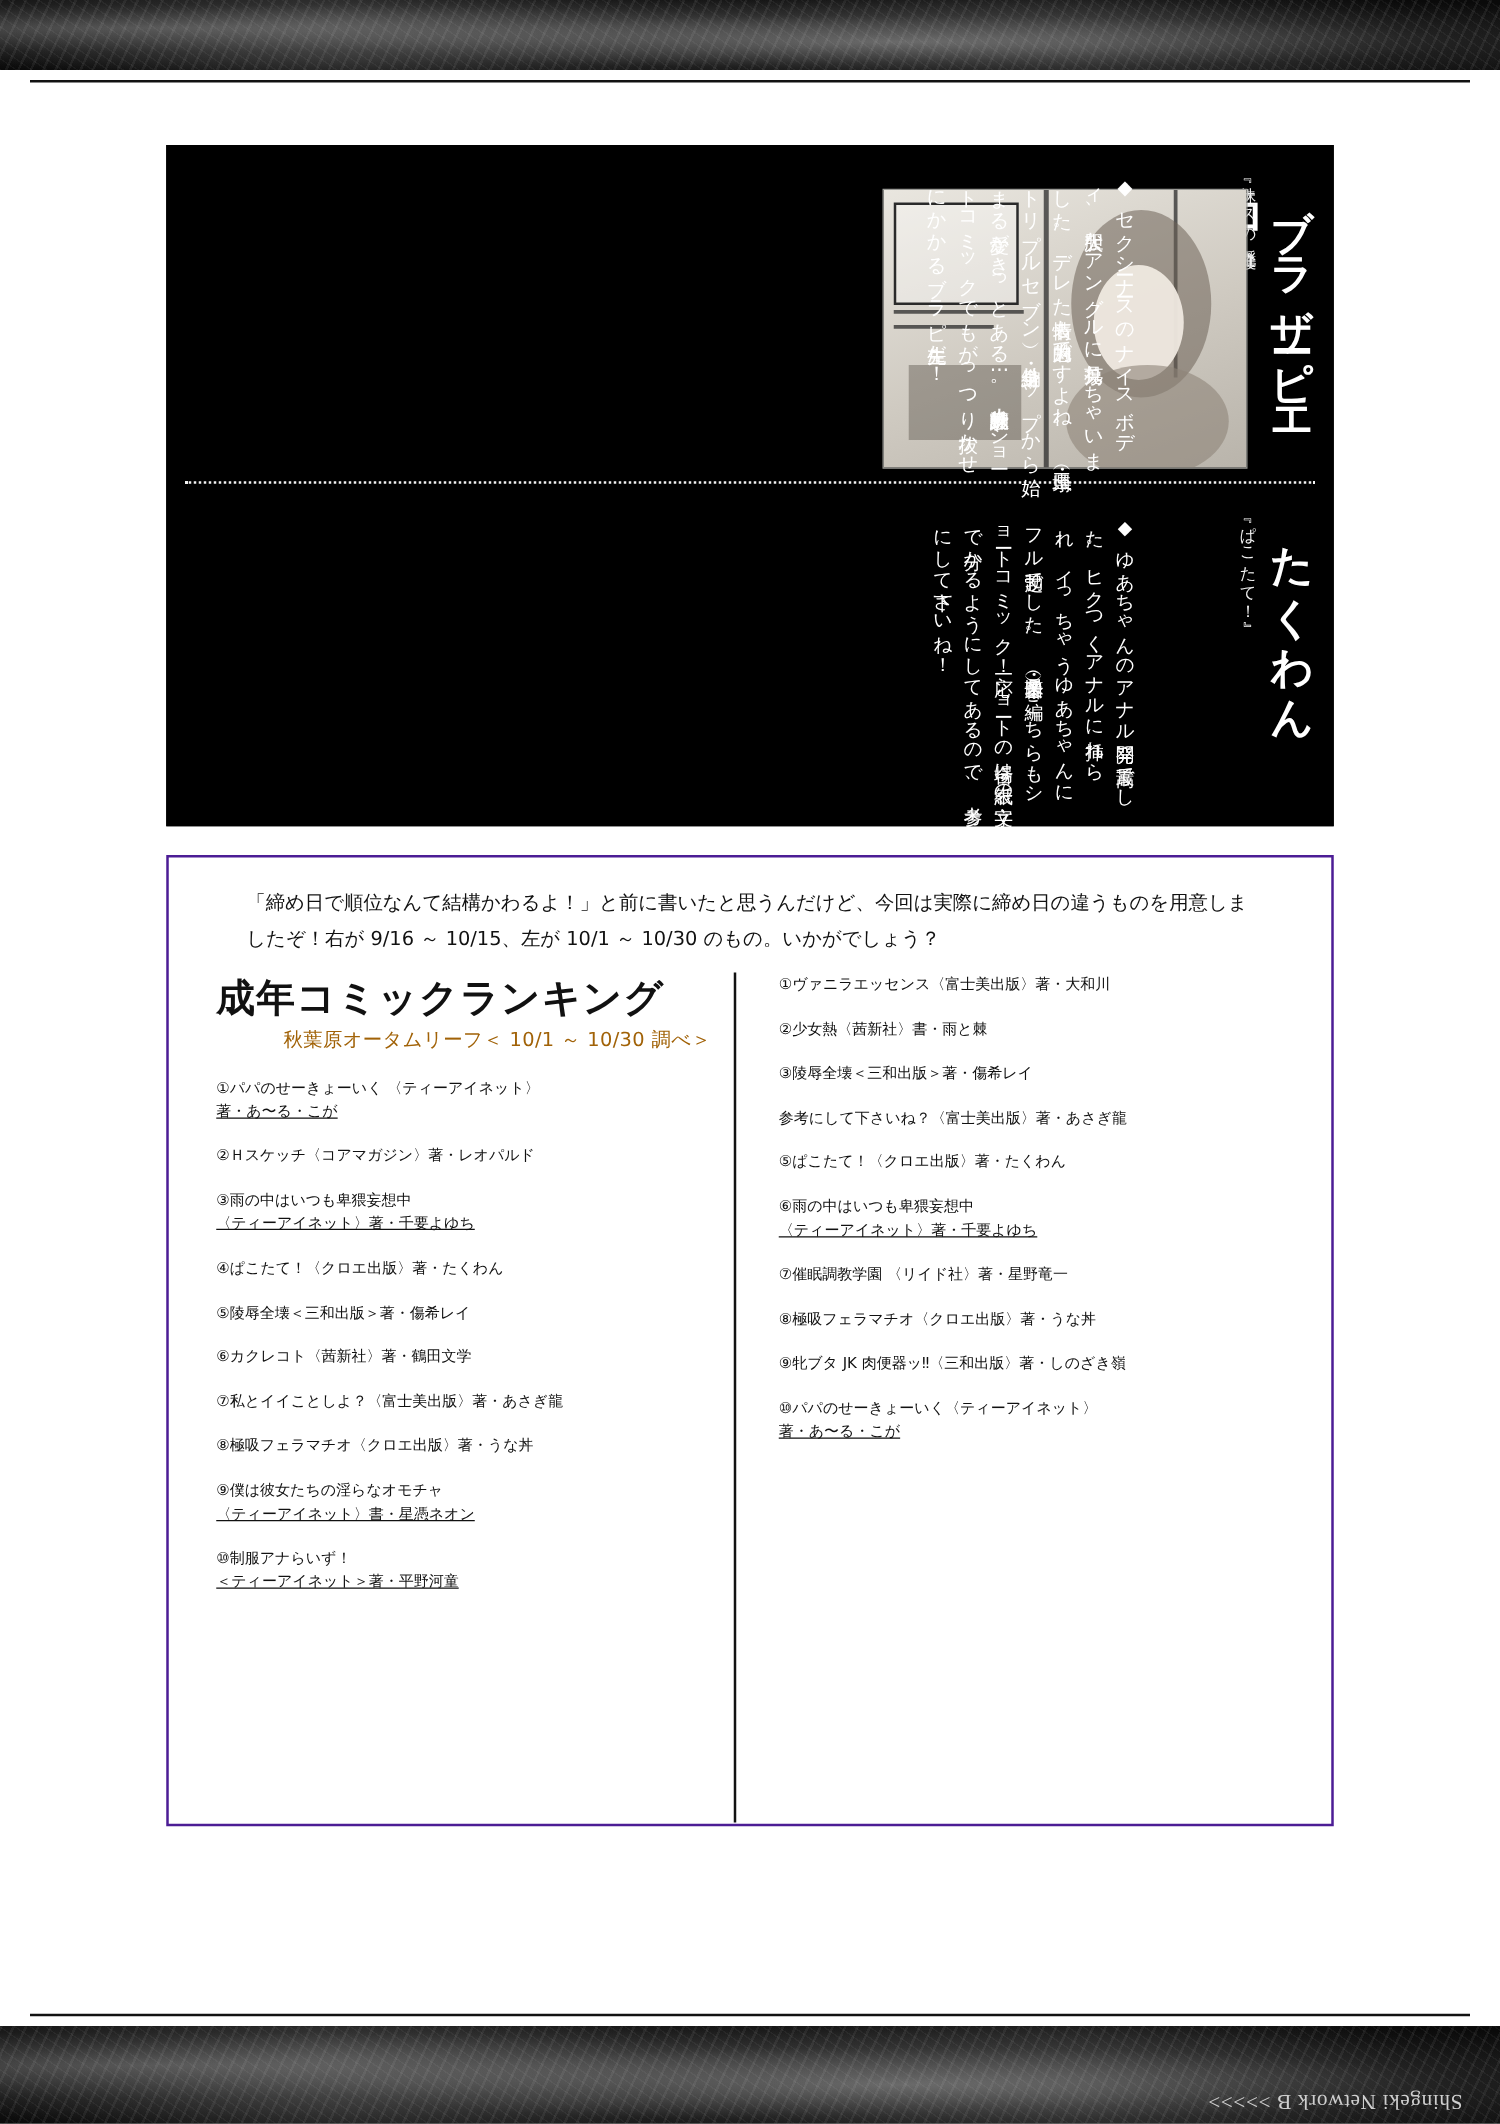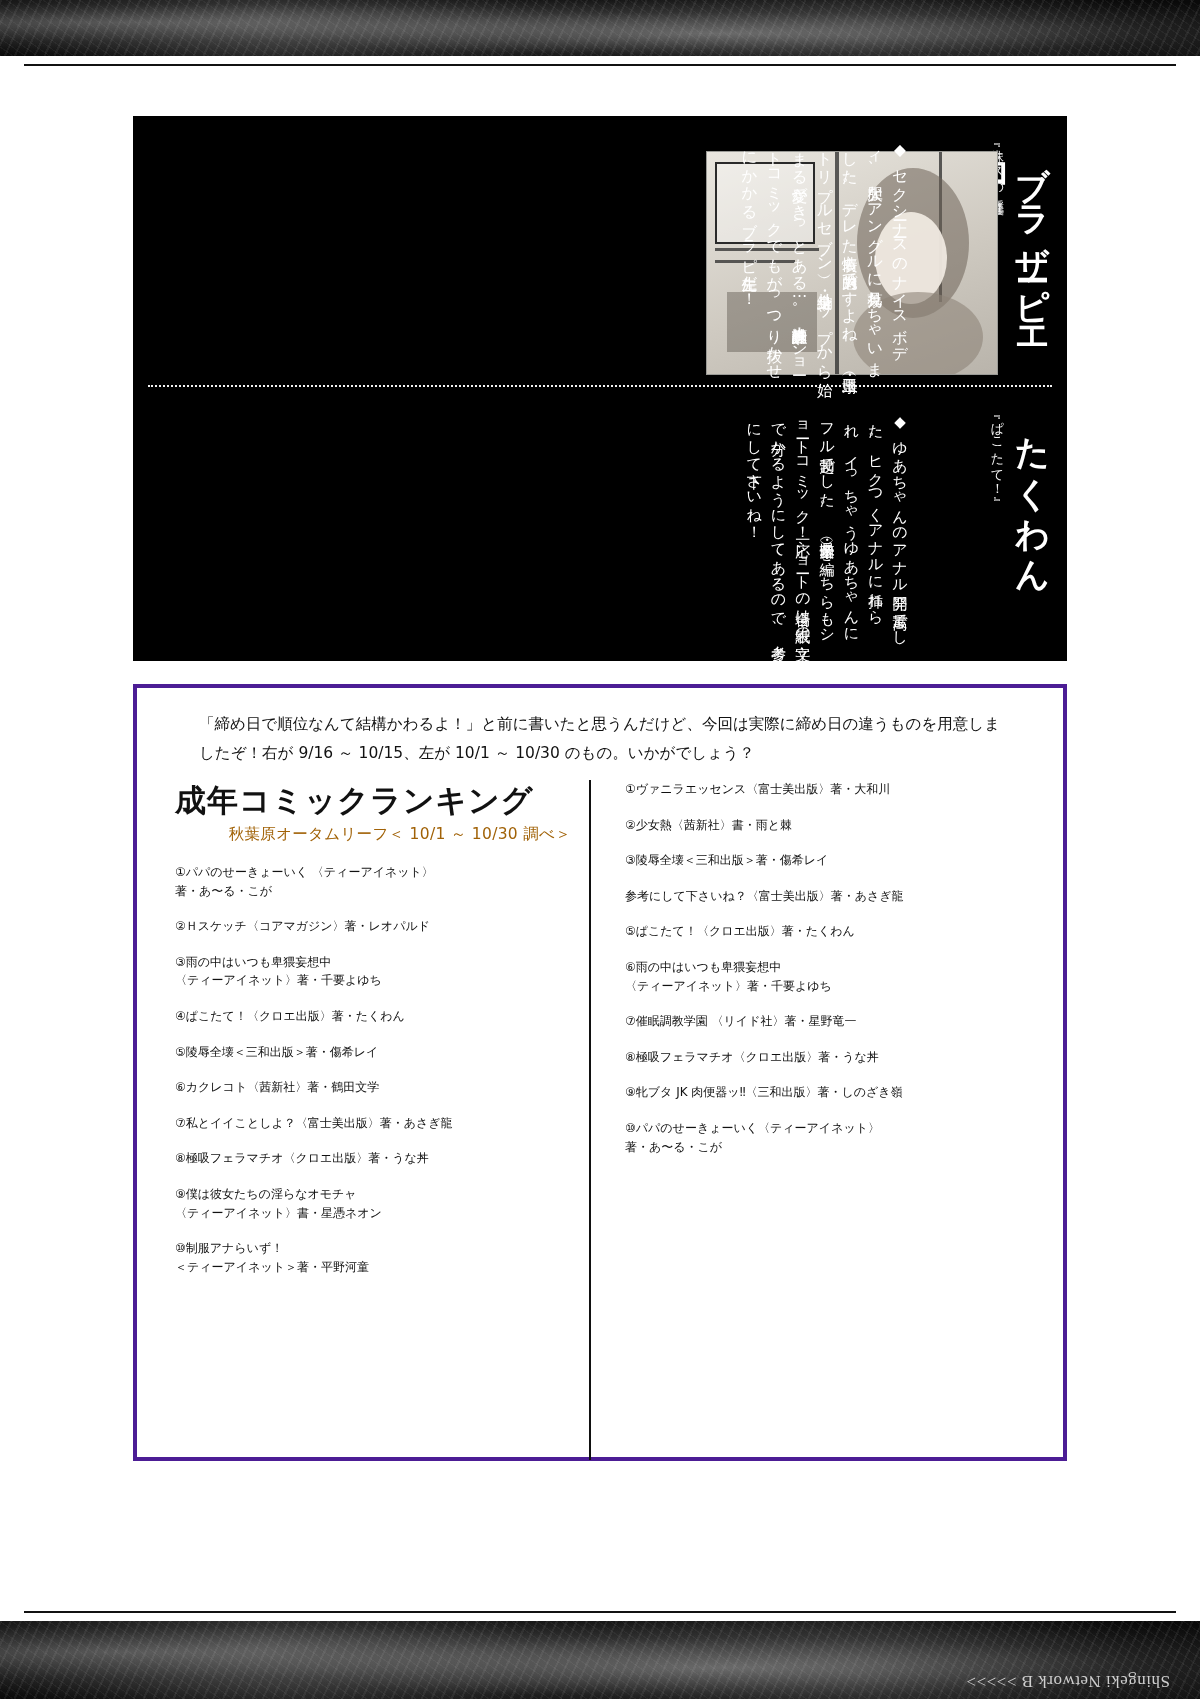--- a/index.html
+++ b/index.html
@@ -163,21 +163,21 @@
     box-sizing: border-box;
   }
 
   
   .rank-box {
     position: absolute;
     left: 133px;
     top: 684px;
     width: 934px;
     height: 777px;
-    border: 4px solid #4c1d95;
+    border: 2px solid #4c1d95;
     box-sizing: border-box;
     background: #fff;
   }
   .rank-intro {
     position: absolute;
     left: 62px;
     top: 22px;
     width: 816px;
     font-size: 15.5px;
     line-height: 1.85;
@@ -224,21 +224,21 @@
     list-style: none;
     margin: 0;
     padding: 0;
   }
   .rank-item {
     font-size: 12px;
     line-height: 1.55;
     color: #111;
     margin-bottom: 17px;
   }
-  .rank-item .l2 { display: block; }
+  .rank-item .l2 { display: block; text-decoration: underline; }
 </style>
 </head>
 <body>
 
 <div class="page">
 
   <div class="edge-band edge-top">
     <div class="edge-noise"></div>
   </div>
   <div class="edge-band edge-bottom">

